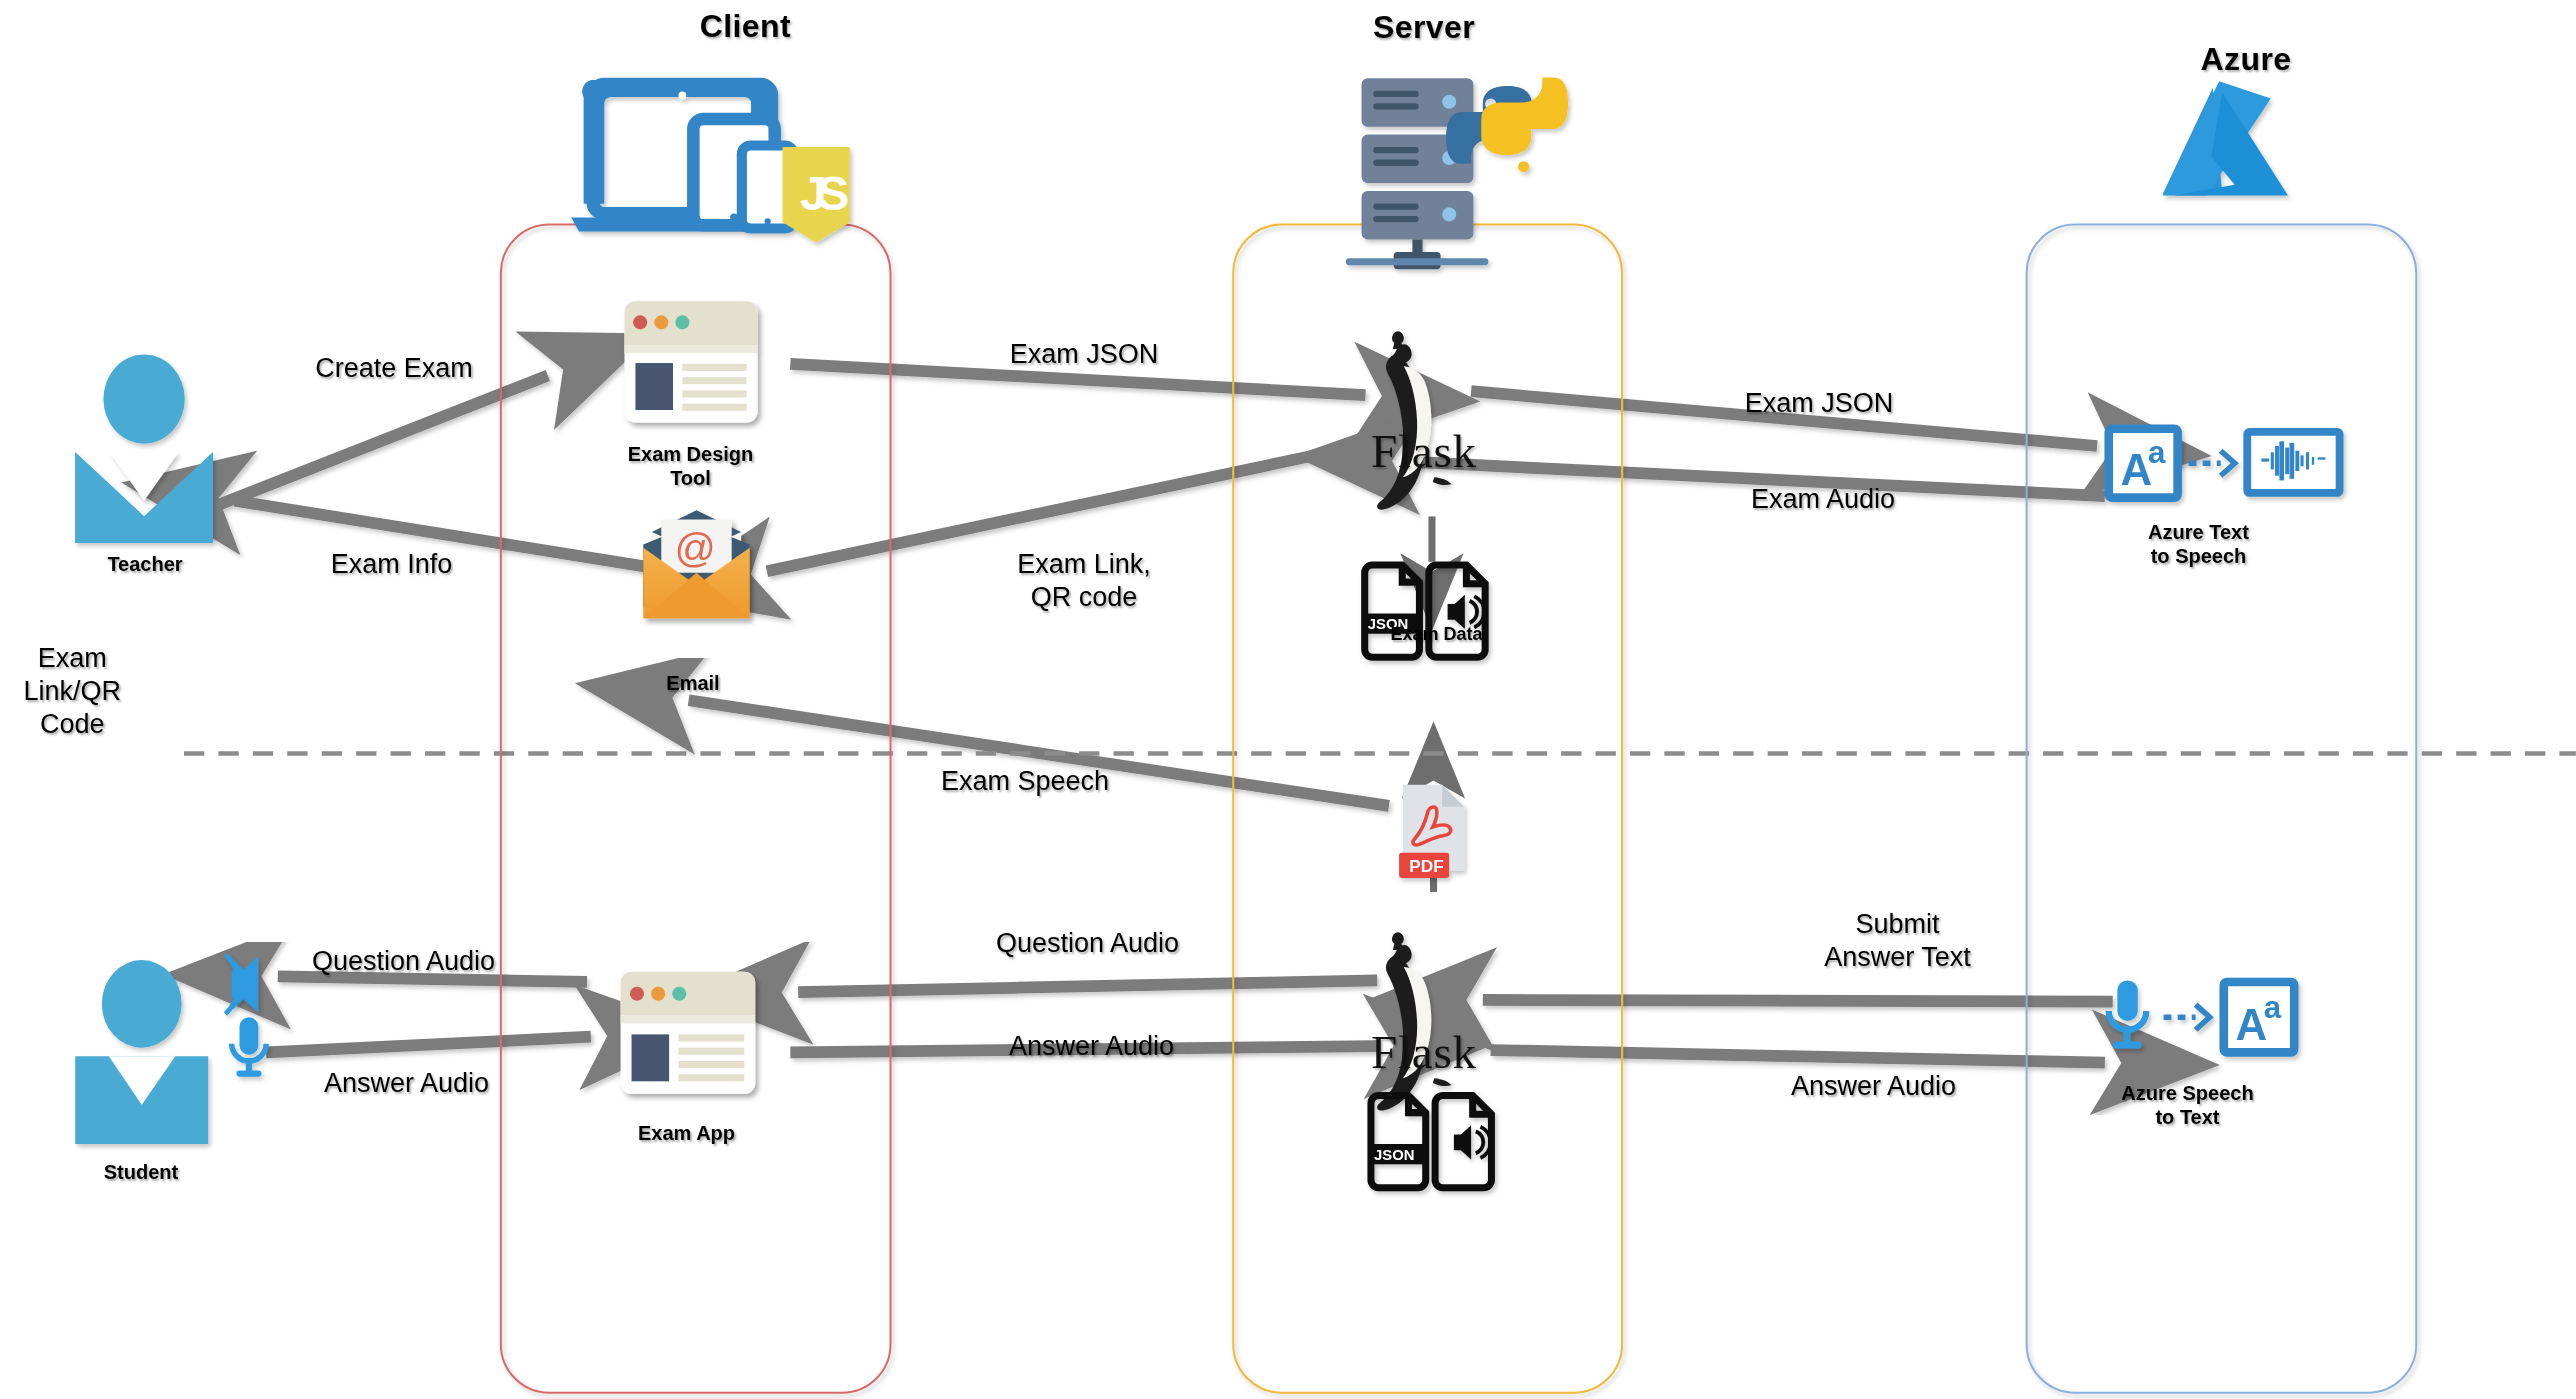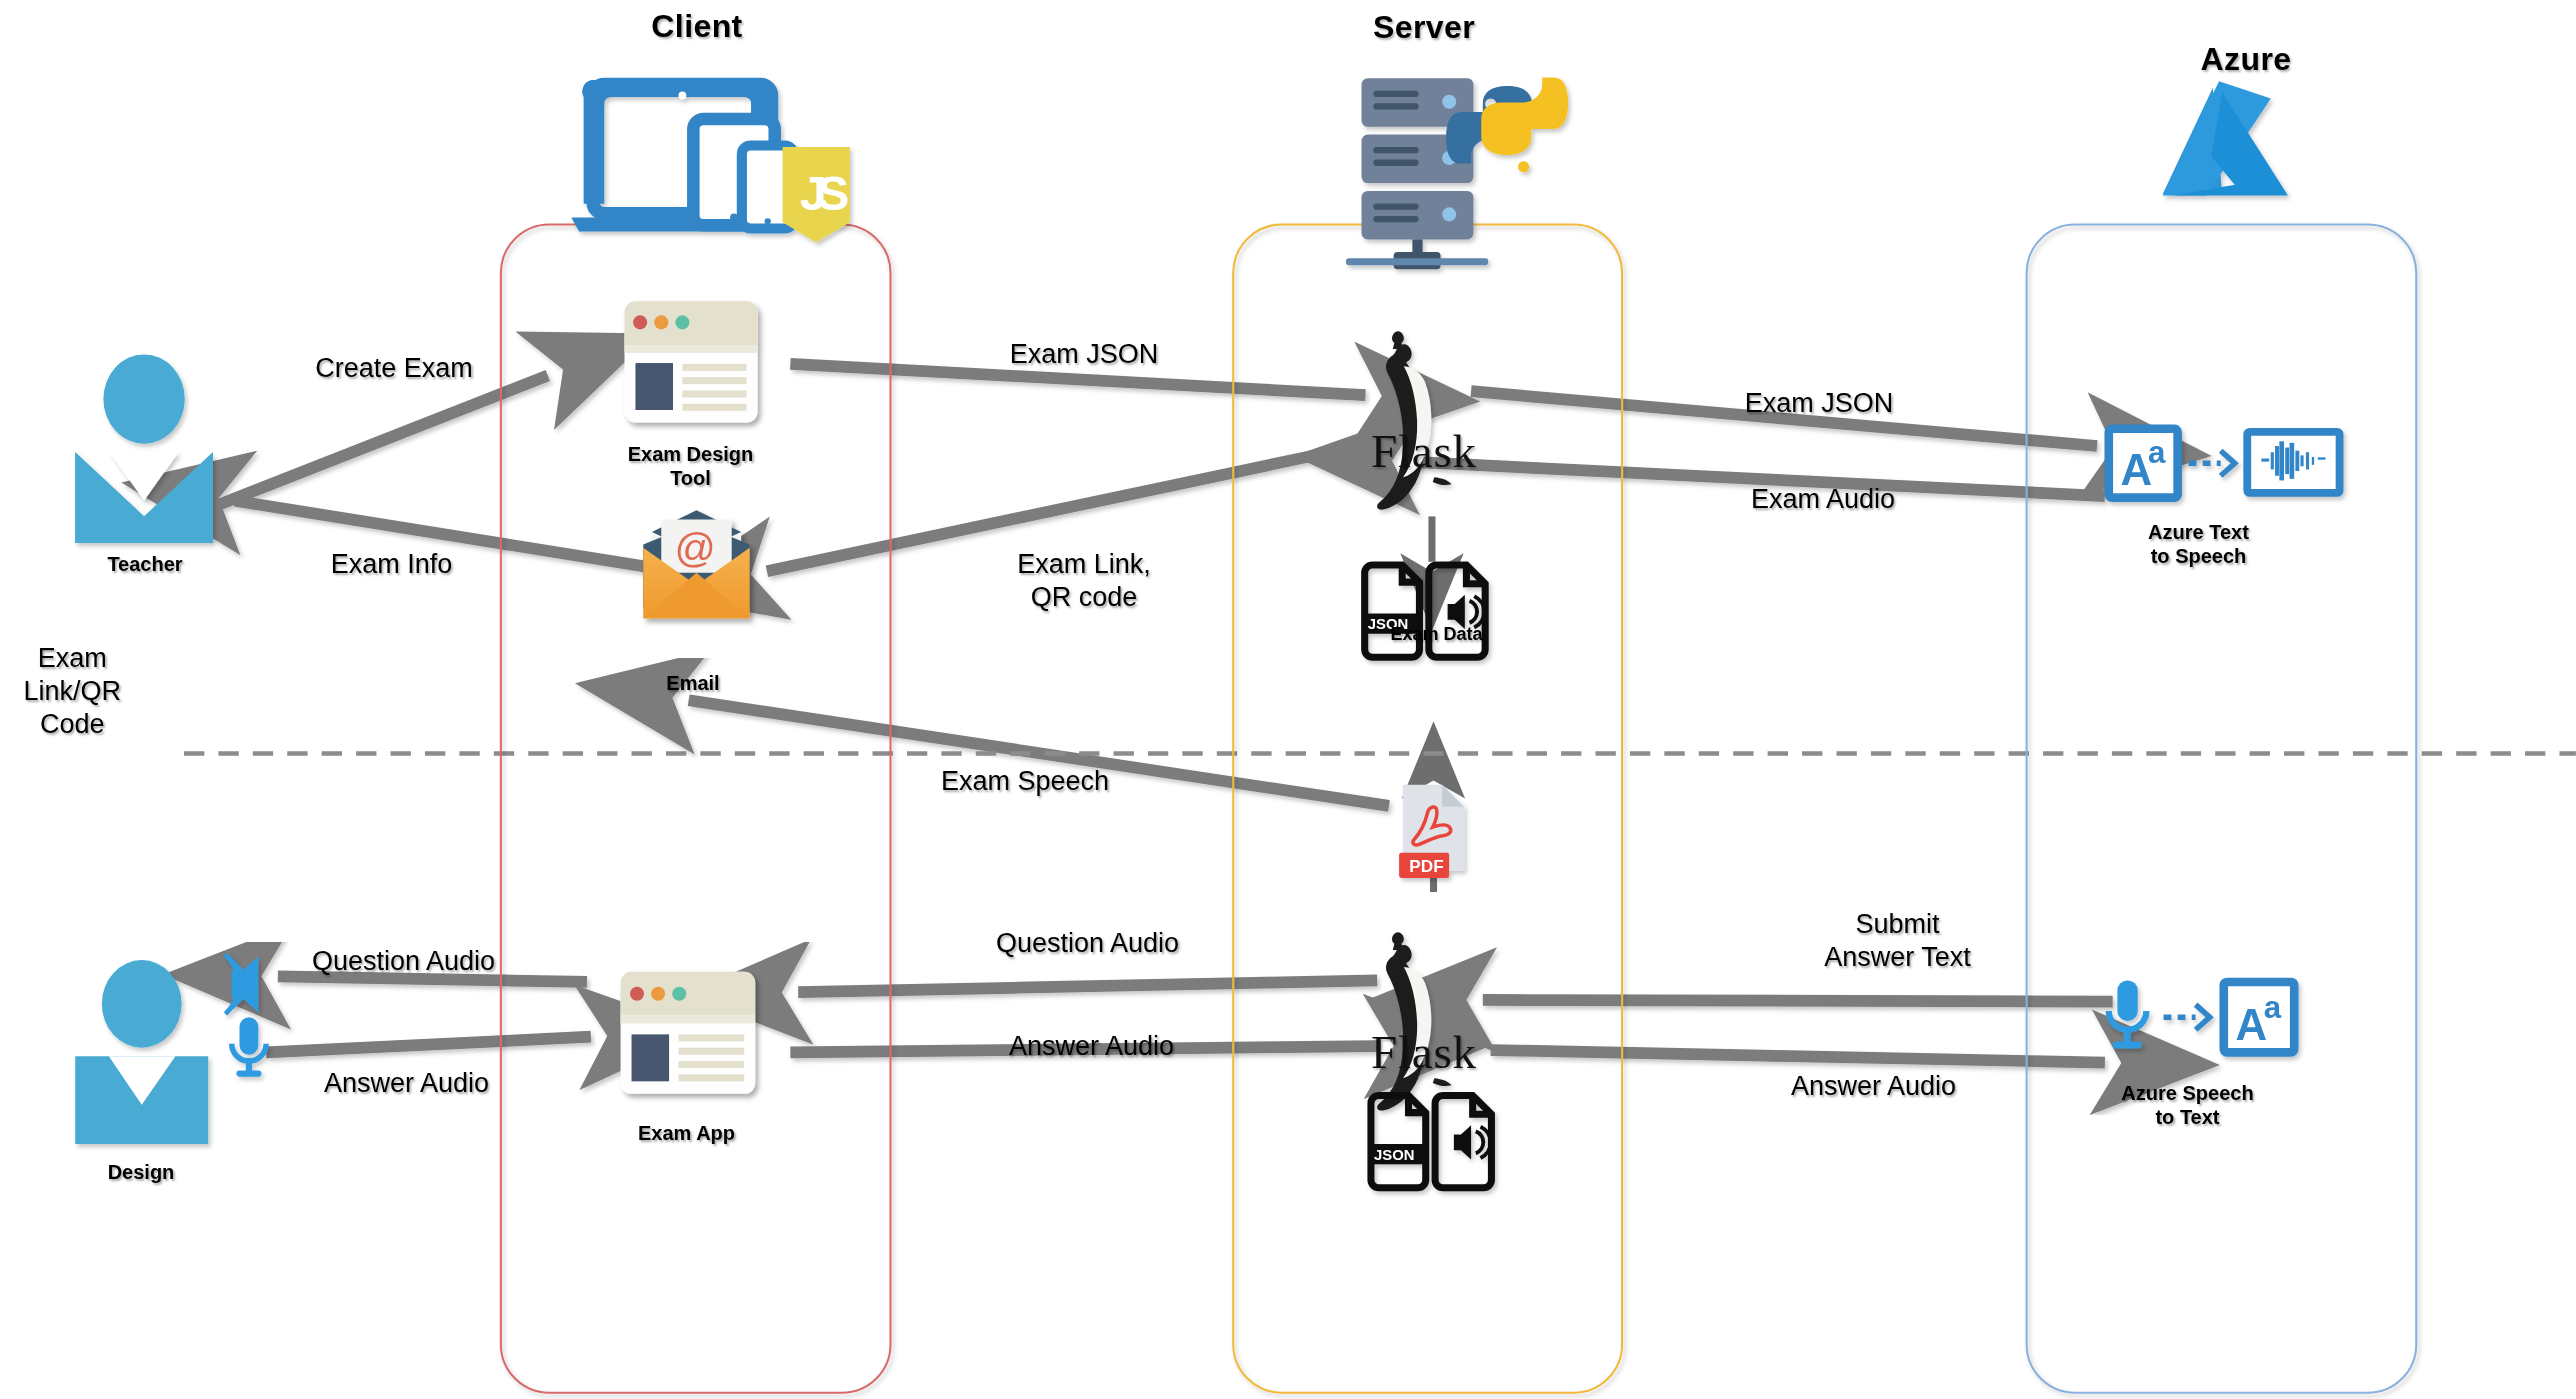--- a/index.html
+++ b/index.html
@@ -314,26 +314,26 @@
       <g stroke="#3186c8" stroke-width="7" fill="none">
         <line x1="2765" y1="1300" x2="2806" y2="1300" stroke-dasharray="10 8"></line>
         <path d="M2806,1284 L2824,1300 L2806,1316"></path>
       </g>
       <rect x="2842" y="1255" width="90" height="90" rx="4" fill="#fff" stroke="#3186c8" stroke-width="11"></rect>
       <text x="2857" y="1329" font-family="Liberation Sans, sans-serif" font-size="56" font-weight="bold" fill="#3186c8">A</text>
       <text x="2893" y="1301" font-family="Liberation Sans, sans-serif" font-size="40" font-weight="bold" fill="#3186c8">a</text>
     </g>
   </svg>
 
-  <div class="zone-title" style="left:603px;top:7.8px;width:188px;">Client</div>
+  <div class="zone-title" style="left:603px;top:7.8px;width:188px;text-align:right;">Client</div>
   <div class="zone-title" style="left:1330px;top:9.4px;width:188px;">Server</div>
   <div class="zone-title" style="left:2152px;top:41px;width:188px;">Azure</div>
 
   <div class="node-cap" style="left:47px;top:552px;width:196px;">Teacher</div>
-  <div class="node-cap" style="left:43px;top:1160px;width:196px;">Design</div>
+  <div class="node-cap" style="left:43px;top:1160px;width:196px;">Student</div>
 
   <div class="node-cap" style="left:587px;top:442px;width:207px;">Exam Design
 Tool</div>
   <div class="node-cap" style="left:595px;top:659px;width:196px;margin-top:12px;">Email</div>
   <div class="node-cap" style="left:583px;top:1121px;width:207px;">Exam App</div>
   <div class="node-cap lg" style="left:1319px;top:624px;width:235px;">Exam Data</div>
   <div class="node-cap" style="left:2081px;top:520px;width:235px;">Azure Text
 to Speech</div>
   <div class="node-cap" style="left:2070px;top:1081px;width:235px;">Azure Speech
 to Text</div>

